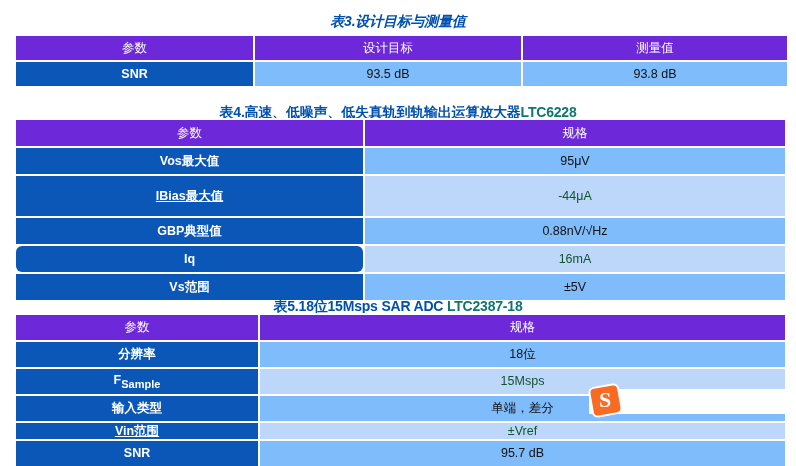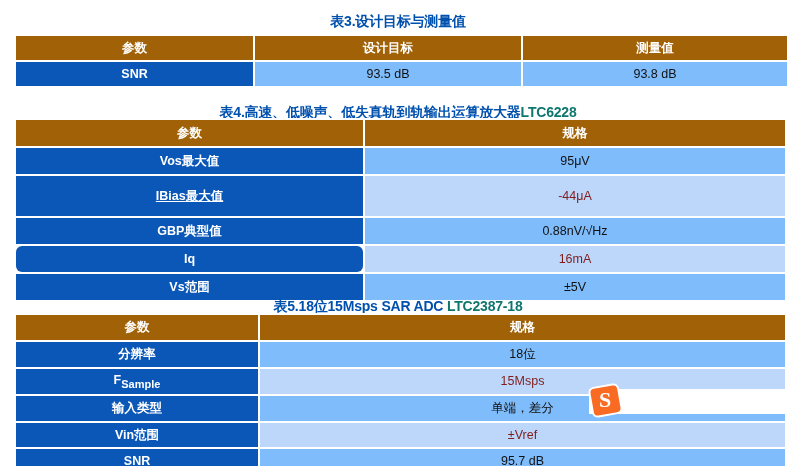--- a/index.html
+++ b/index.html
@@ -40,33 +40,33 @@
   .tbl td, .tbl th {
     padding: 0;
     margin: 0;
     text-align: center;
     vertical-align: middle;
     font-size: 12.5px;
     line-height: 1;
     white-space: nowrap;
   }
   .hdr {
-    background: #a16207;
+    background: #6d28d9;
     color: #ffffff;
-    font-weight: bold;
+    font-weight: normal;
     font-size: 13px;
   }
   .param {
     background: #0A57B8;
     color: #ffffff;
     font-weight: bold;
     font-size: 13px;
   }
   .val-a { background: #7FBCFC; color: #111111; }
-  .val-b { background: #BDD7FB; color: #7f1d1d; }
+  .val-b { background: #BDD7FB; color: #14532d; }
 
   .sub { font-size: 11px; vertical-align: sub; }
 
   
   #ime-bar {
     position: absolute;
     left: 589px; top: 389px;
     width: 198px; height: 25px;
     background: #FFFFFF;
     display: flex;
@@ -92,21 +92,21 @@
     transform: rotate(10deg);
     display: block;
     margin-top: -2px;
   }
 </style>
 </head>
 <body>
 
 <div id="page">
 
-  <div class="tbl-title" style="top:13px;">
+  <div class="tbl-title" style="top:13px;font-style:italic;">
     <span>表3.设计目标与测量值</span>
   </div>
 
   <table class="tbl" style="left:14px; top:34px; width:769px;">
     <colgroup>
         <col style="width:237px">
         <col style="width:266px">
         <col style="width:264px">
       </colgroup>
     <tbody>
@@ -180,21 +180,21 @@
       </tr>
       <tr>
         <td class="param" style="height:25px;"><span>F</span><span class="sub">Sample</span></td>
         <td class="val-b">15Msps</td>
       </tr>
       <tr>
         <td class="param" style="height:25px;">输入类型</td>
         <td class="val-a">单端，差分</td>
       </tr>
       <tr>
-        <td class="param" style="height:24px;">Vin范围</td>
+        <td class="param" style="height:16px;text-decoration:underline;">Vin范围</td>
         <td class="val-b">±Vref</td>
       </tr>
       <tr>
         <td class="param" style="height:25px;">SNR</td>
         <td class="val-a">95.7 dB</td>
       </tr>
     </tbody>
   </table>
 
   <div id="ime-bar">

